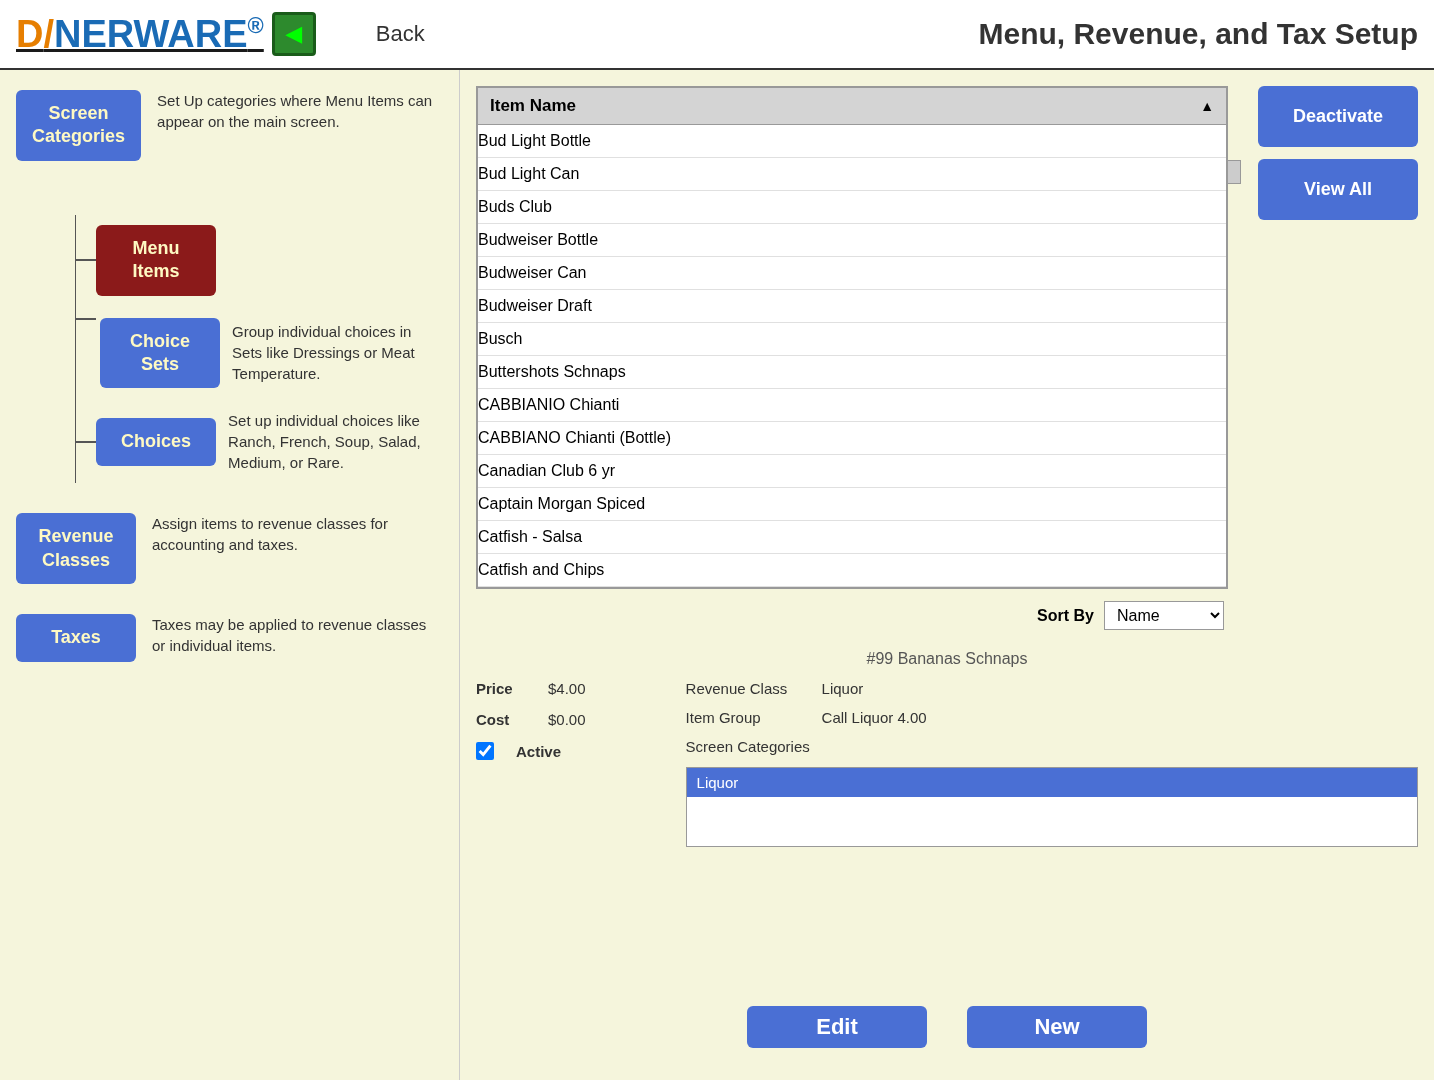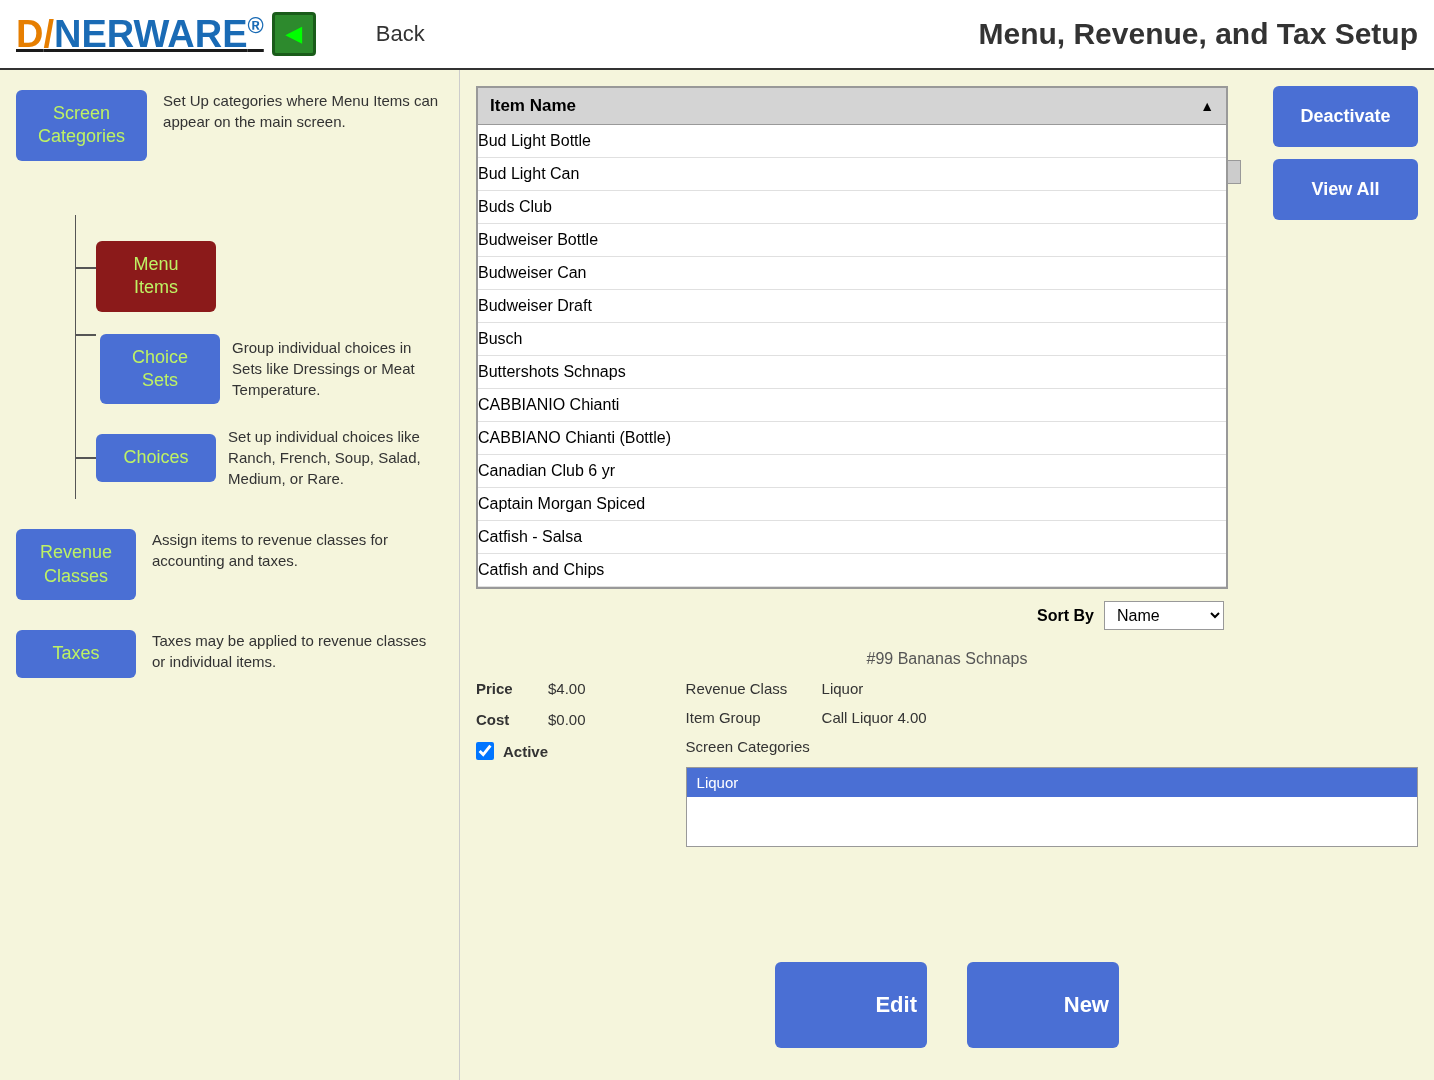--- a/index.html
+++ b/index.html
@@ -76,25 +76,25 @@
       width: 460px;
       background: #f5f5dc;
       padding: 20px 16px;
       display: flex;
       flex-direction: column;
       gap: 30px;
       border-right: 1px solid #ccc;
     }
     .sidebar-btn {
       min-width: 120px;
-      padding: 12px 22px;
+      padding: 12px 16px;
       background: #4a6fd4;
-      color: #bef264;
+      color: #fef9c3;
       font-size: 18px;
-      font-weight: normal;
+      font-weight: bold;
       text-align: center;
       border-radius: 6px;
       cursor: pointer;
       border: none;
       line-height: 1.3;
     }
     .sidebar-btn.active {
       background: #8b1a1a;
     }
     .sidebar-desc {
@@ -118,21 +118,21 @@
     
     .right-btns {
       position: absolute;
       right: 16px;
       top: 16px;
       display: flex;
       flex-direction: column;
       gap: 12px;
     }
     .right-btn {
-      width: 145px;
+      width: 160px;
       padding: 20px 10px;
       background: #4a6fd4;
       color: #fff;
       font-size: 18px;
       font-weight: bold;
       text-align: center;
       border-radius: 6px;
       cursor: pointer;
       border: none;
     }
@@ -225,21 +225,21 @@
       color: #333;
       min-width: 60px;
     }
     .field-value {
       font-size: 15px;
       color: #333;
     }
     .active-check {
       display: flex;
       align-items: center;
-      gap: 9px;
+      gap: 22px;
     }
     .active-check input[type="checkbox"] {
       width: 18px;
       height: 18px;
     }
     .detail-right-row {
       display: flex;
       align-items: flex-start;
       gap: 16px;
     }
@@ -267,27 +267,27 @@
     }
 
     
     .bottom-btns {
       display: flex;
       justify-content: center;
       gap: 40px;
       padding: 10px 0 16px 0;
     }
     .bottom-btn {
-      width: 152px;
-      padding: 30px 10px;
+      width: 180px;
+      padding: 8px 10px;
       background: #4a6fd4;
       color: #fff;
       font-size: 22px;
       font-weight: bold;
-      text-align: right;
+      text-align: center;
       border-radius: 6px;
       cursor: pointer;
       border: none;
     }
     .top-nav {
       display: flex;
       align-items: flex-start;
       gap: 16px;
       margin-bottom: 20px;
     }
@@ -325,21 +325,21 @@
       <div style="display:flex; flex-direction:column; gap:0; align-items:flex-start;">
 
 
         <div style="display:flex; gap:0; align-items:stretch; margin-top:4px;">
           <div style="width:2px; background:#555; margin-left:59px; margin-right:0;"></div>
           <div style="display:flex; flex-direction:column; gap:22px; padding:10px 0 10px 0;">
 
             <div style="display:flex; align-items:center; gap:0;">
               <div style="width:20px; height:2px; background:#555; flex-shrink:0;"></div>
               <div style="display:flex; align-items:center; gap:12px;">
-                <button class="sidebar-btn active" style="white-space:pre-line;margin-top:16px;">Menu
+                <button class="sidebar-btn active" style="white-space:pre-line;">Menu
 Items</button>
               </div>
             </div>
 
             <div style="display:flex; align-items:flex-start; gap:4px;">
               <div style="width:20px; height:2px; background:#555; flex-shrink:0;"></div>
               <div style="display:flex; align-items:center; gap:12px;">
                 <button class="sidebar-btn" style="white-space:pre-line;">Choice
 Sets</button>
                 <span class="sidebar-desc">Group individual choices in Sets like Dressings or Meat Temperature.</span>

